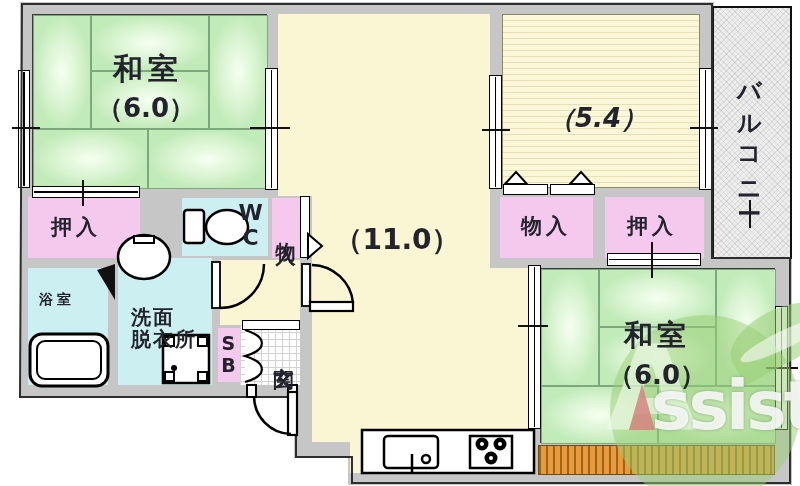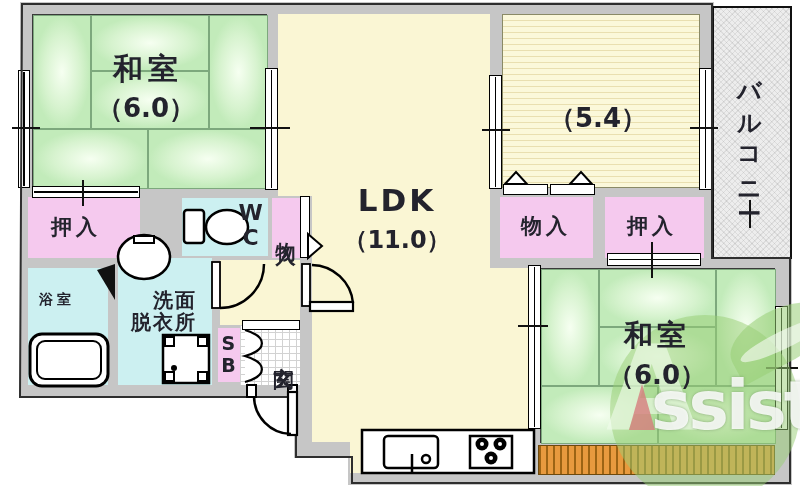--- a/index.html
+++ b/index.html
@@ -176,29 +176,28 @@
 
   <div class="wm wm-circle"></div>
   <div class="wm wm-leaf"></div>
   <div class="wm wm-gap"></div>
   <div class="wm wm-a">A</div>
   <div class="wm wm-a-tri"></div>
   <div class="wm wm-rest">ssist</div>
 
   <div class="lbl" style="left:148px;top:68px;font-size:30px;letter-spacing:5px;">和室</div>
   <div class="lbl" style="left:146px;top:108px;font-size:26px;">（6.0）</div>
-  <div class="lbl" style="left:397px;top:200px;font-size:31px;letter-spacing:3px;">LDK</div>
-  <div class="lbl" style="left:397px;top:240px;font-size:24px;">（11.0）</div>
-  <div class="lbl" style="left:598px;top:118px;font-size:26px;">（5.4）</div>
+  <div class="lbl" style="left:397px;top:240px;font-size:28px;">（11.0）</div>
+  <div class="lbl" style="left:598px;top:118px;font-size:26px;font-style:italic;">（5.4）</div>
   <div class="lbl vjp" style="left:749px;top:136px;font-size:24px;letter-spacing:7px;">バルコニー</div>
   <div class="lbl" style="left:76px;top:228px;font-size:21px;letter-spacing:4px;">押入</div>
   <div class="lbl vlat" style="left:250px;top:225px;font-size:22px;">WC</div>
   <div class="lbl vjp" style="left:286px;top:228px;font-size:20px;letter-spacing:2px;">物入</div>
   <div class="lbl" style="left:57px;top:300px;font-size:14px;letter-spacing:4px;">浴室</div>
-  <div class="lbl" style="left:164px;top:311px;font-size:20px;letter-spacing:2px;text-align:right;">
+  <div class="lbl" style="left:164px;top:328px;font-size:20px;letter-spacing:2px;text-align:left;">
     <div>洗面</div>
     <div>脱衣所</div>
   </div>
   <div class="lbl vlat" style="left:228px;top:354px;font-size:19px;">SB</div>
   <div class="lbl vjp" style="left:284px;top:354px;font-size:20px;letter-spacing:3px;">玄関</div>
   <div class="lbl" style="left:546px;top:227px;font-size:21px;letter-spacing:4px;">物入</div>
   <div class="lbl" style="left:652px;top:227px;font-size:21px;letter-spacing:4px;">押入</div>
   <div class="lbl" style="left:657px;top:336px;font-size:29px;letter-spacing:4px;">和室</div>
   <div class="lbl" style="left:657px;top:375px;font-size:26px;">（6.0）</div>
 

